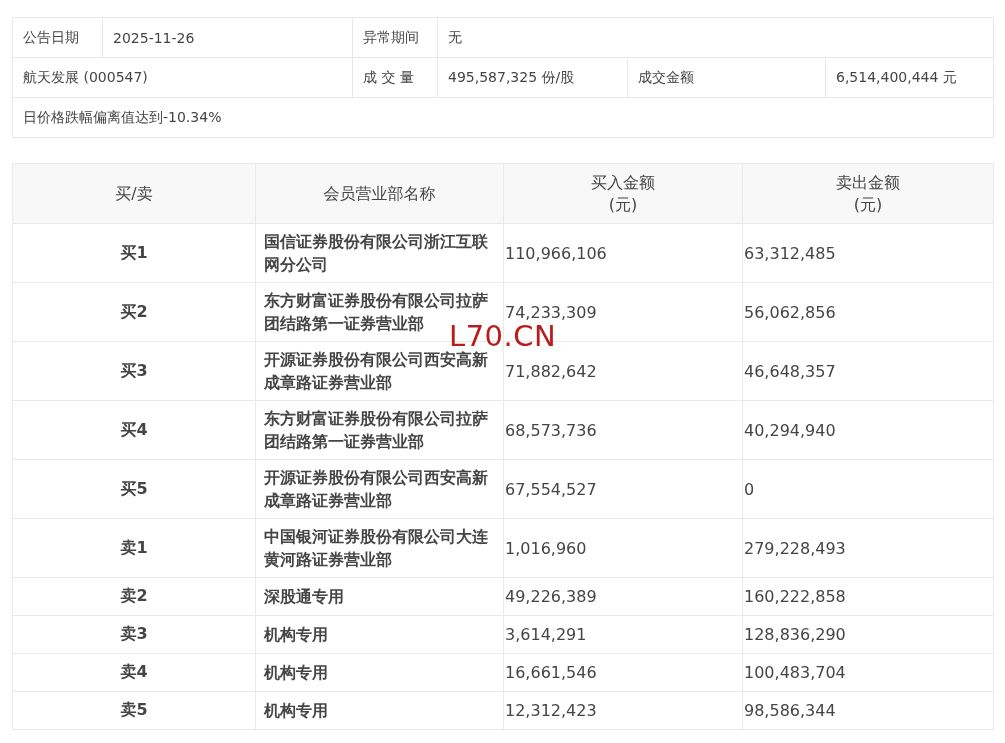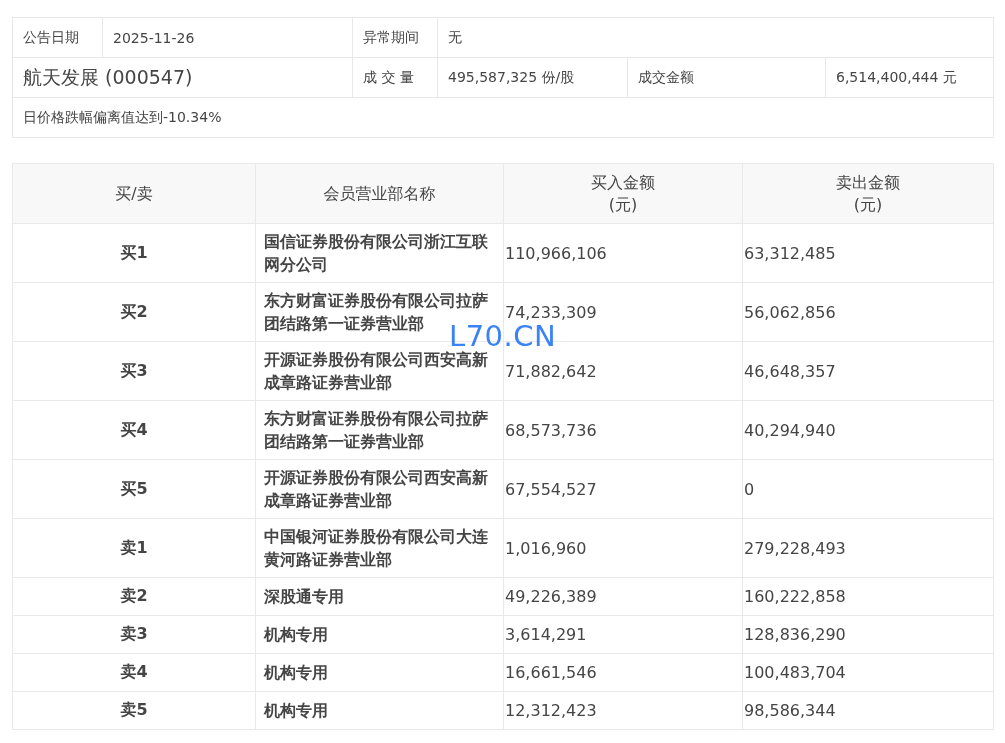--- a/index.html
+++ b/index.html
@@ -29,21 +29,21 @@
   }
   table.info td {
     border: 1px solid #e8e8e8;
     height: 40px;
     padding: 0 6px 0 10px;
     vertical-align: middle;
     background: #fff;
     white-space: nowrap;
     overflow: hidden;
   }
-  td.stock-name { font-size: 19px; }
+  td.stock-name { font-size: 14px; }
 
   
   table.main {
     position: absolute;
     left: 12px;
     top: 163px;
     width: 981px;
     border-collapse: collapse;
     table-layout: fixed;
     font-size: 16px;
@@ -194,15 +194,15 @@
       </tr>
       <tr class="short">
         <td class="rank">卖5</td>
         <td class="branch">机构专用</td>
         <td class="amount">12,312,423</td>
         <td class="amount">98,586,344</td>
       </tr>
     </tbody>
   </table>
 
-  <div class="watermark" style="color: #3b82f6;">L70.CN</div>
+  <div class="watermark" style="color: #b91c1c;">L70.CN</div>
 
 </div>
 
 </body></html>

